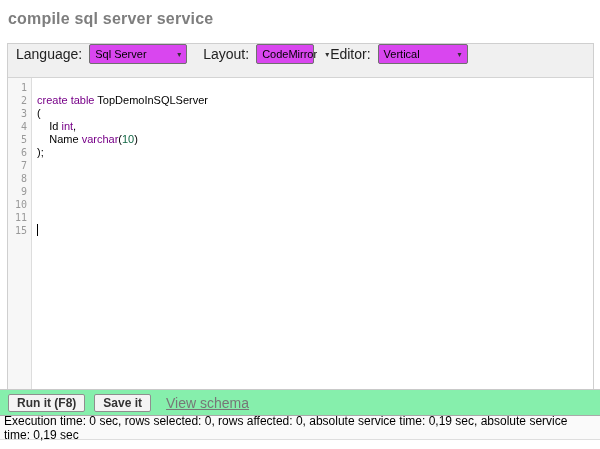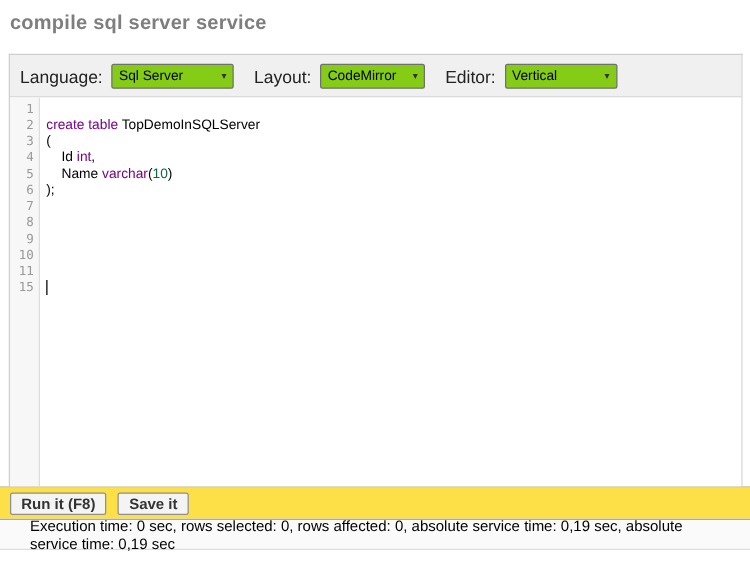--- a/index.html
+++ b/index.html
@@ -20,46 +20,46 @@
   .main-panel {
     margin: 0 6px 0 7px;
     border: 1px solid #cfcfcf;
     border-bottom: none;
   }
   .toolbar {
     height: 34px;
     background: #f0f0f0;
     border-bottom: 1px solid #d4d4d4;
     display: flex;
-    align-items: center;
+    align-items: flex-start;
     padding: 0 8px;
   }
   .tb-label {
     font-size: 14px;
     color: #222222;
     margin-right: 7px;
   }
   .tb-group { display: flex; align-items: center; margin-right: 16px; }
   .select {
     display: inline-flex;
     align-items: center;
     justify-content: space-between;
-    background: #84cc16;
+    background: #d946ef;
     border: 1px solid #707070;
     border-radius: 2px;
     height: 20px;
     padding: 0 5px;
     font-size: 11px;
     color: #000000;
     cursor: default;
   }
   .select .sel-text { white-space: nowrap; }
   .select .arrow { font-size: 8px; color: #333333; margin-left: 8px; }
   .sel-language { width: 98px; }
-  .sel-editor   { width: 84px; }
+  .sel-editor   { width: 58px; }
   .sel-layout   { width: 90px; }
 
   .editor {
     position: relative;
     height: 311px;
     background: #ffffff;
     cursor: text;
     overflow: hidden;
   }
   .gutter {
@@ -91,21 +91,21 @@
   .cursor {
     display: inline-block;
     width: 1px; height: 12px;
     background: #000000;
     vertical-align: text-bottom;
   }
 
   .action-bar {
     width: 600px;
     height: 26px;
-    background: #fde047;
+    background: #86efac;
     border-top: 1px solid #c9c9c9;
     display: flex;
     align-items: center;
     padding: 0 8px;
   }
   .btn {
     font-family: "Liberation Sans", sans-serif;
     font-size: 12px;
     font-weight: bold;
     color: #333333;
@@ -125,21 +125,21 @@
     cursor: pointer;
   }
   .status-bar {
     width: 600px;
     height: 25px;
     background: #fafafa;
     border-top: 1px solid #a9a9a9;
     border-bottom: 1px solid #dedede;
     display: flex;
     align-items: center;
-    padding: 0 24px;
+    padding: 0 4px;
     font-size: 12px;
     color: #000000;
   }
 </style>
 </head>
 <body>
 
 <h1 class="page-title">compile sql server service</h1>
 
 <div class="main-panel">
@@ -182,17 +182,18 @@
         <div class="ln">11</div>
         <div class="ln">15</div>
       </div>
     <div class="code-area" id="code-area"><div class="code-line"></div><div class="code-line"><span style="color: rgb(119, 0, 136);">create table</span><span style="color: rgb(0, 0, 0);"> TopDemoInSQLServer</span></div><div class="code-line"><span style="color: rgb(0, 0, 0);">(</span></div><div class="code-line"><span style="color: rgb(0, 0, 0);">    Id </span><span style="color: rgb(119, 0, 136);">int</span><span style="color: rgb(0, 0, 0);">,</span></div><div class="code-line"><span style="color: rgb(0, 0, 0);">    Name </span><span style="color: rgb(119, 0, 136);">varchar</span><span style="color: rgb(0, 0, 0);">(</span><span style="color: rgb(17, 102, 68);">10</span><span style="color: rgb(0, 0, 0);">)</span></div><div class="code-line"><span style="color: rgb(0, 0, 0);">);</span></div><div class="code-line"></div><div class="code-line"></div><div class="code-line"></div><div class="code-line"></div><div class="code-line"></div><div class="code-line"><span class="cursor"></span></div></div>
   </div>
 </div>
 
 <div class="action-bar">
   <button class="btn">Run it (F8)</button>
   <button class="btn">Save it</button>
+  <a class="link-view-schema">View schema</a>
 </div>
 
 <div class="status-bar">
   <span>Execution time: 0 sec, rows selected: 0, rows affected: 0, absolute service time: 0,19 sec, absolute service time: 0,19 sec</span>
 </div>
 
 </body></html>

